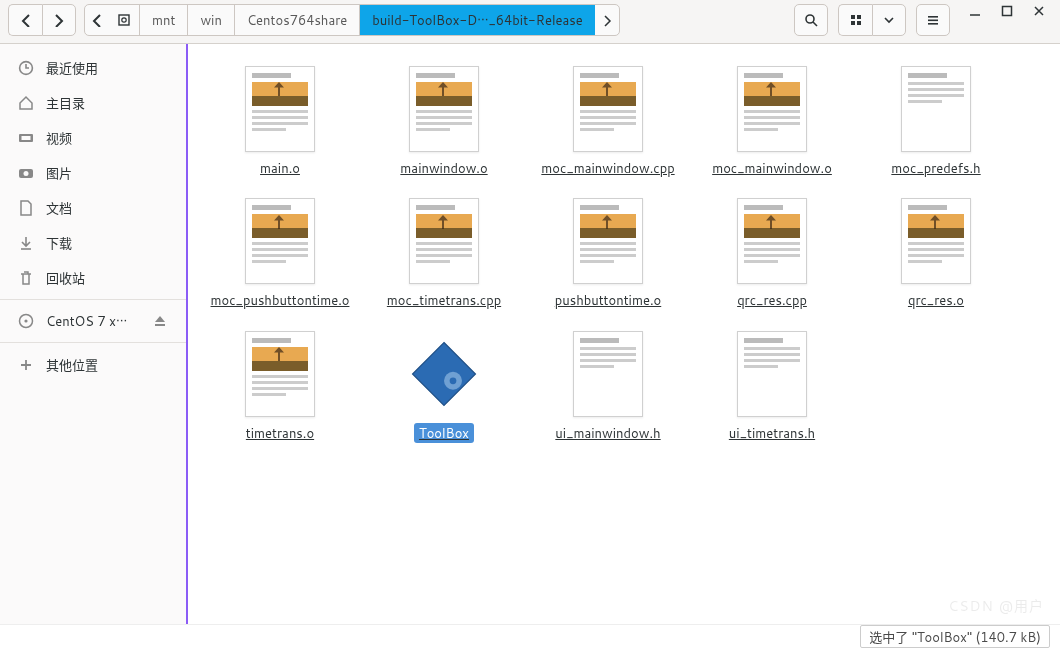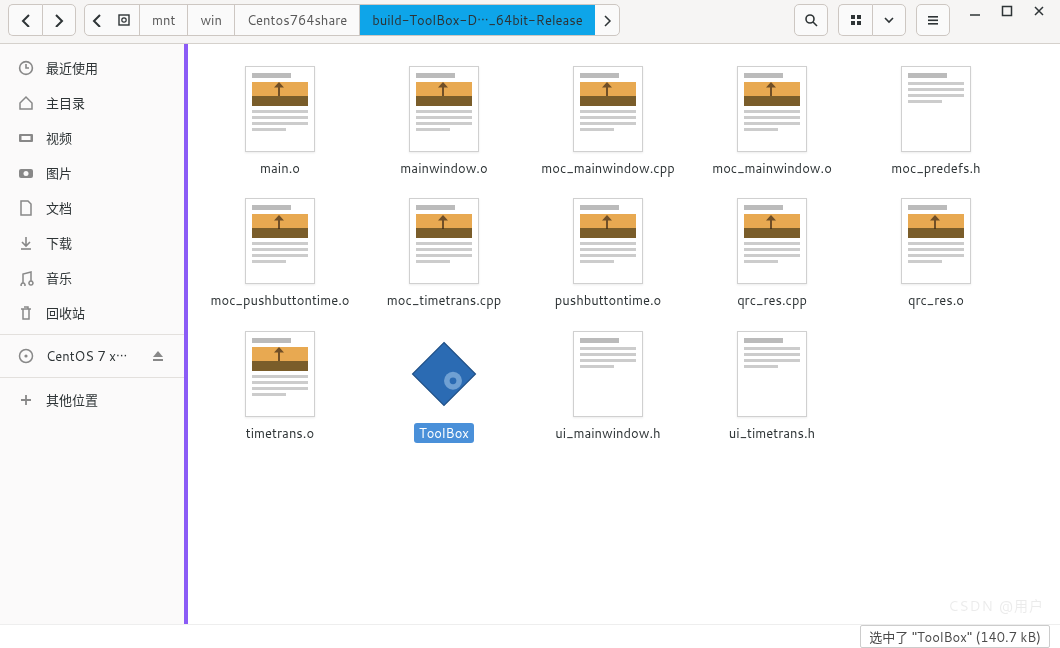--- a/index.html
+++ b/index.html
@@ -16,29 +16,29 @@
 .path-btn svg { width: 14px; height: 14px; fill: #2e3436; }
 .path-btn.active { background: #0ea5e9; color: #2e3436; font-weight: 500; }
 .path-caret { width: 24px; justify-content: center; padding: 0; border-right: none; }
 .spacer { flex: 1; }
 .menu-btn { margin-left: 6px; }
 .win-controls { display: flex; gap: 18px; margin-left: 14px; margin-right: 6px; }
 .win-ico { width: 14px; height: 14px; display: flex; align-items: center; justify-content: center; cursor: pointer; }
 .win-ico svg { width: 12px; height: 12px; stroke: #2e3436; stroke-width: 1.5; fill: none; }
 
 .body { display: flex; height: calc(100% - 44px - 24px); }
-.sidebar { width: 188px; background: #fbfafa; border-right: 4px solid #8b5cf6; padding-top: 6px; overflow: hidden; }
+.sidebar { width: 188px; background: #fbfafa; border-right: 2px solid #8b5cf6; padding-top: 6px; overflow: hidden; }
 .side-item { display: flex; align-items: center; gap: 12px; padding: 8px 18px; cursor: pointer; color: #2e3436; }
 .side-item svg { width: 16px; height: 16px; fill: #888; flex-shrink: 0; }
 .side-item .eject { margin-left: auto; }
 .side-sep { height: 1px; background: #e3e0dd; margin: 4px 0; }
 
 .files { flex: 1; padding: 18px 12px 8px 12px; overflow: auto; }
 .grid { display: grid; grid-template-columns: repeat(5, 160px); gap: 12px 4px; justify-content: start; }
-.file { display: flex; flex-direction: column; align-items: center; cursor: pointer; padding: 4px; }
+.file { display: flex; flex-direction: column; align-items: center; cursor: pointer; padding: 4px; text-decoration: underline; }
 .file .label { margin-top: 6px; text-align: center; max-width: 150px; line-height: 1.25; word-break: break-word; padding: 2px 5px; border-radius: 3px; }
 .file.selected .label { background: #4a90d9; color: #fff; }
 .thumb { width: 70px; height: 86px; background: #fff; border: 1px solid #d0d0d0; box-shadow: 0 1px 2px rgba(0,0,0,0.08); display: flex; flex-direction: column; padding: 6px; }
 .thumb .hdr { height: 5px; background: #bbb; margin-bottom: 4px; width: 70%; }
 .thumb .pic { height: 24px; background: linear-gradient(#e8a951 60%, #7a5d2a 60%); position: relative; margin-bottom: 4px; }
 .thumb .pic::after { content:""; position:absolute; left:40%; bottom:40%; width:10px; height:14px; background:#3d2a15; clip-path: polygon(40% 0, 60% 0, 60% 60%, 100% 60%, 50% 100%, 0 60%, 40% 60%); transform: rotate(180deg); opacity:0.7; }
 .thumb .ln { height: 3px; background: #ccc; margin-bottom: 3px; }
 .exec-icon { width: 80px; height: 86px; display:flex; align-items:center; justify-content:center; }
 .exec-icon svg { width: 72px; height: 72px; }
 
@@ -233,26 +233,20 @@
           <svg viewBox="0 0 16 16">
             <use href="#i-file"></use>
           </svg>
           <span>文档</span>
         </div>
         <div class="side-item">
           <svg viewBox="0 0 16 16">
             <use href="#i-download"></use>
           </svg>
           <span>下载</span>
-        </div>
-        <div class="side-item">
-          <svg viewBox="0 0 16 16">
-            <use href="#i-music"></use>
-          </svg>
-          <span>音乐</span>
         </div>
         <div class="side-item">
           <svg viewBox="0 0 16 16">
             <use href="#i-trash"></use>
           </svg>
           <span>回收站</span>
         </div>
       </div>
     <div class="side-sep"></div>
     <div class="side-item">

